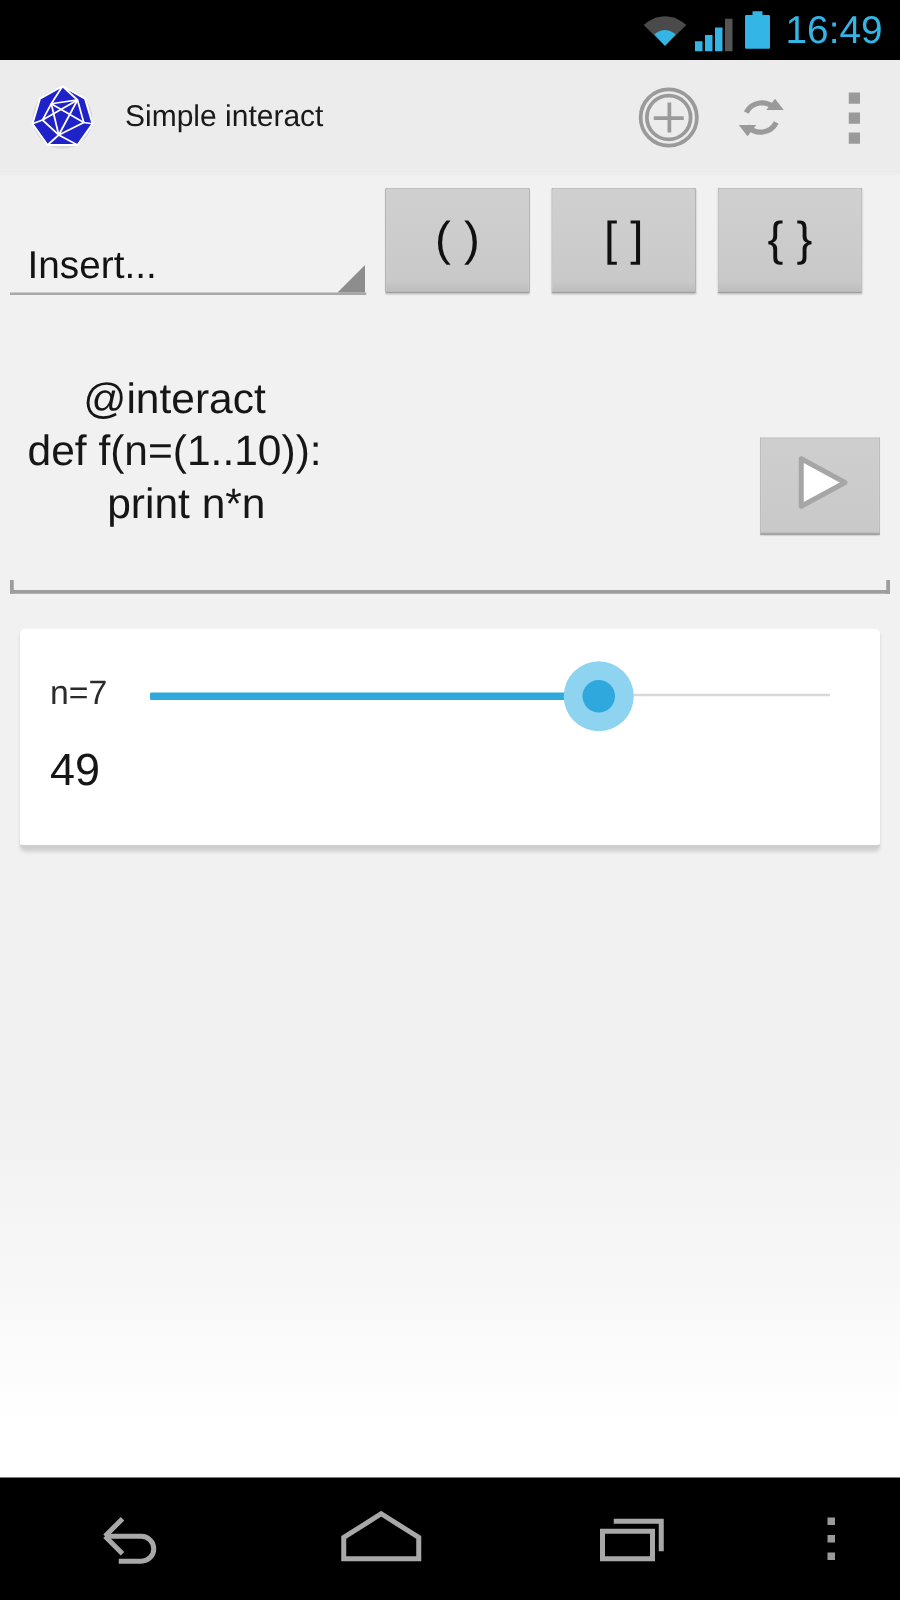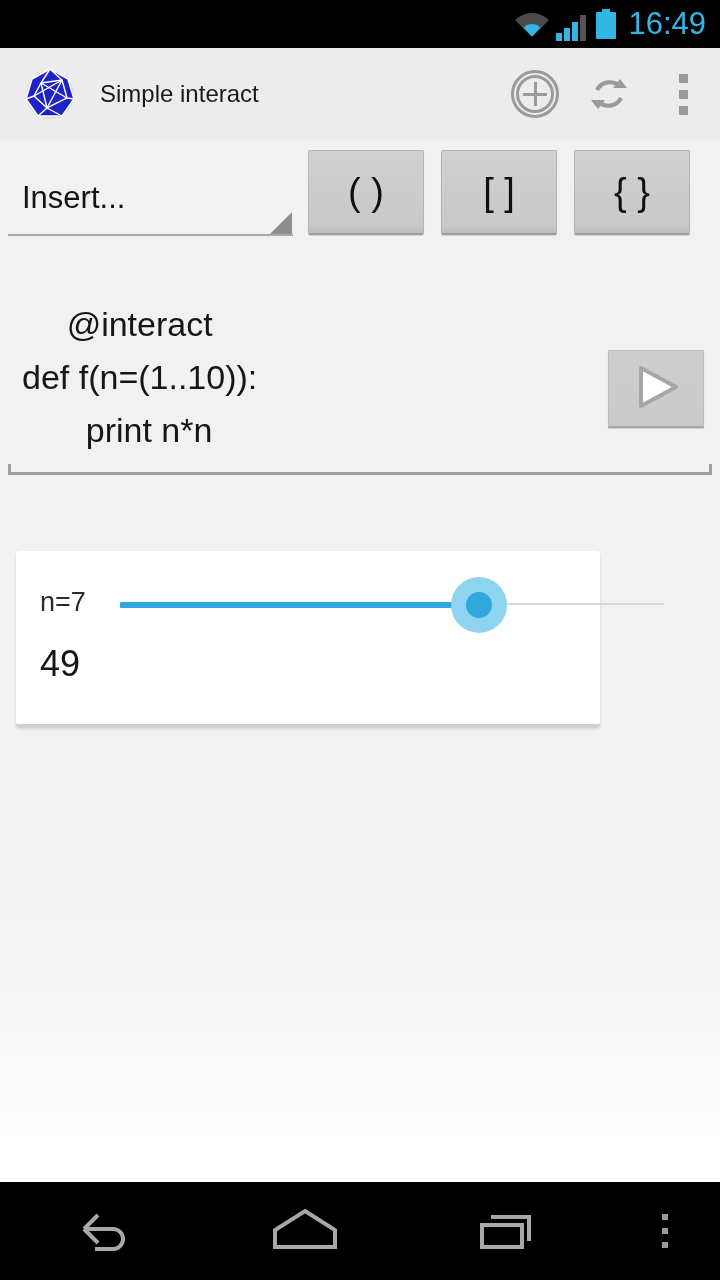--- a/index.html
+++ b/index.html
@@ -69,21 +69,21 @@
   }
 
   
   .toolbar-row {
     position:absolute; top:10px; left:0; width:720px; height:104px;
   }
   .spinner {
     position:absolute; left:8px; top:24px; width:285px; height:62px;
   }
   .spinner .sp-text {
-    font-size:31px; color:#131313; position:absolute; left:14px; top:6px;
+    font-size:31px; color:#131313; position:absolute; left:14px; top:20px;
   }
   .spinner .sp-underline {
     position:absolute; left:0; bottom:0; width:285px; height:2px; background:#a8a8a8;
   }
   .spinner .sp-arrow {
     position:absolute; right:1px; bottom:2px;
     width:0; height:0; border-left:22px solid transparent; border-bottom:22px solid #8d8d8d;
   }
   .paren-btn {
     position:absolute; top:0; width:116px; height:85px;
@@ -98,47 +98,46 @@
   .paren-btn.b0 { left:308px; }
   .paren-btn.b1 { left:441px; }
   .paren-btn.b2 { left:574px; }
 
   
   .code-editor {
     position:absolute; top:150px; left:8px; width:704px; height:185px;
   }
   .code-text {
     position:absolute; left:14px; top:8px;
-    font-size:34px; line-height:53px; color:#161616;
+    font-size:34px; line-height:42px; color:#161616;
     white-space:pre;
   }
   .code-underline {
     position:absolute; left:0; bottom:0; width:704px; height:3px; background:#9d9d9d;
   }
   .code-underline::before, .code-underline::after {
     content:""; position:absolute; bottom:0; width:3px; height:11px; background:#9d9d9d;
   }
   .code-underline::before { left:0; }
   .code-underline::after { right:0; }
   .run-button {
     position:absolute; right:8px; top:60px; width:96px; height:78px;
     background:linear-gradient(to bottom,#cecece 0%,#c9c9c9 100%);
     border:1px solid #bcbcbc; border-bottom:2px solid #a5a5a5;
     display:flex; align-items:center; justify-content:center;
     box-shadow:0 1px 1px rgba(0,0,0,0.12);
   }
 
   
   .output-card {
-    position:absolute; top:363px; left:16px; width:584px; height:176px;
+    position:absolute; top:363px; left:16px; width:688px; height:176px;
     background:#ffffff;
     border-radius:4px;
     border-bottom:3px solid #cfcfcf;
     box-shadow:0 2px 3px rgba(0,0,0,0.13);
-    margin-top:48px;
   }
   .slider-row {
     position:absolute; top:22px; left:0; width:688px; height:66px;
   }
   .slider-label {
     position:absolute; left:24px; top:14px; font-size:27px; color:#2b2b2b;
   }
   .slider-track-wrap {
     position:absolute; left:104px; top:29px; width:544px; height:6px;
   }

